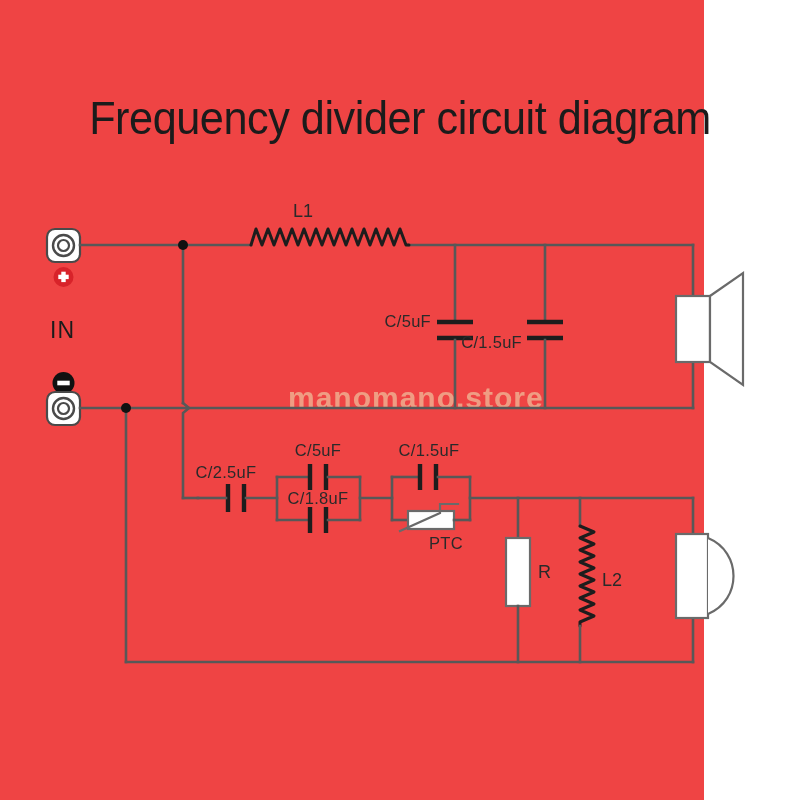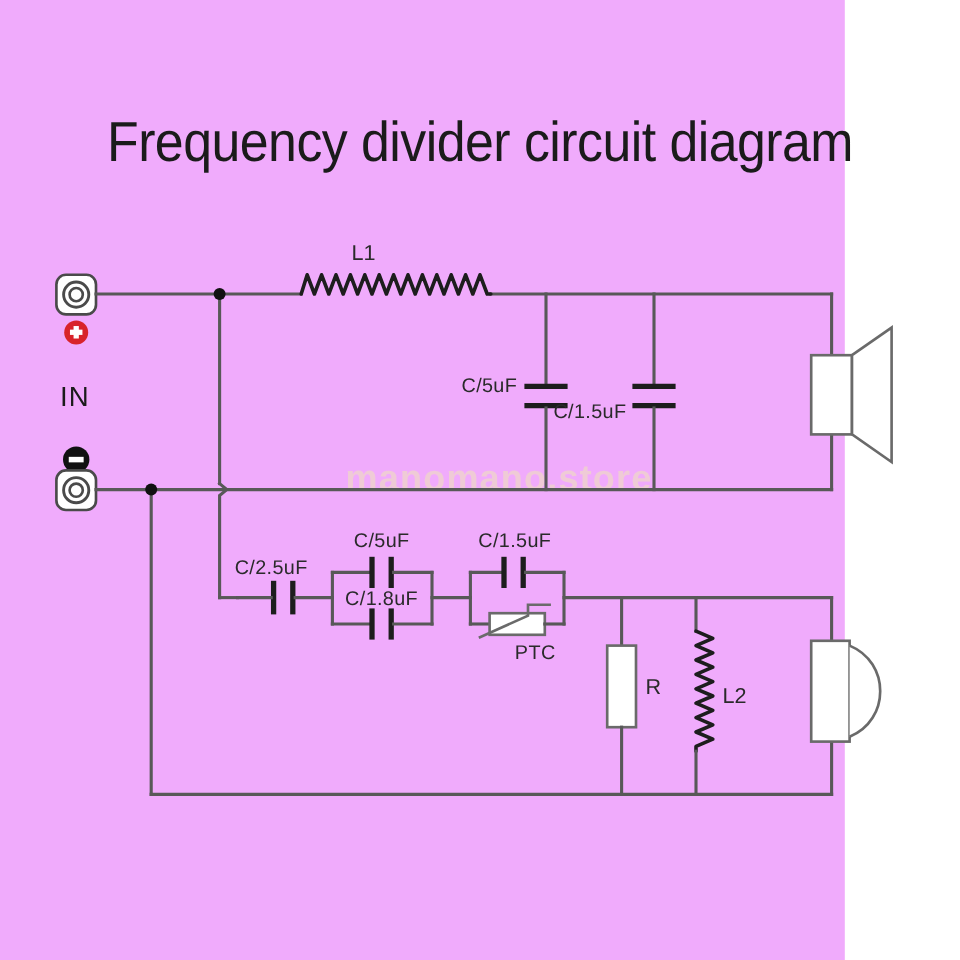--- a/index.html
+++ b/index.html
@@ -11,21 +11,21 @@
   body {
     width: 800px;
     height: 800px;
     font-family: "Liberation Sans", sans-serif;
     overflow: hidden;
   }
   #page {
     position: relative;
     width: 704px;
     height: 800px;
-    background: #f0abfc;
+    background: #ef4444;
   }
   #title {
     position: absolute;
     left: 0;
     top: 94px;
     width: 800px;
     text-align: center;
     font-family: "Liberation Sans", sans-serif;
     font-size: 47px;
     font-weight: 400;

